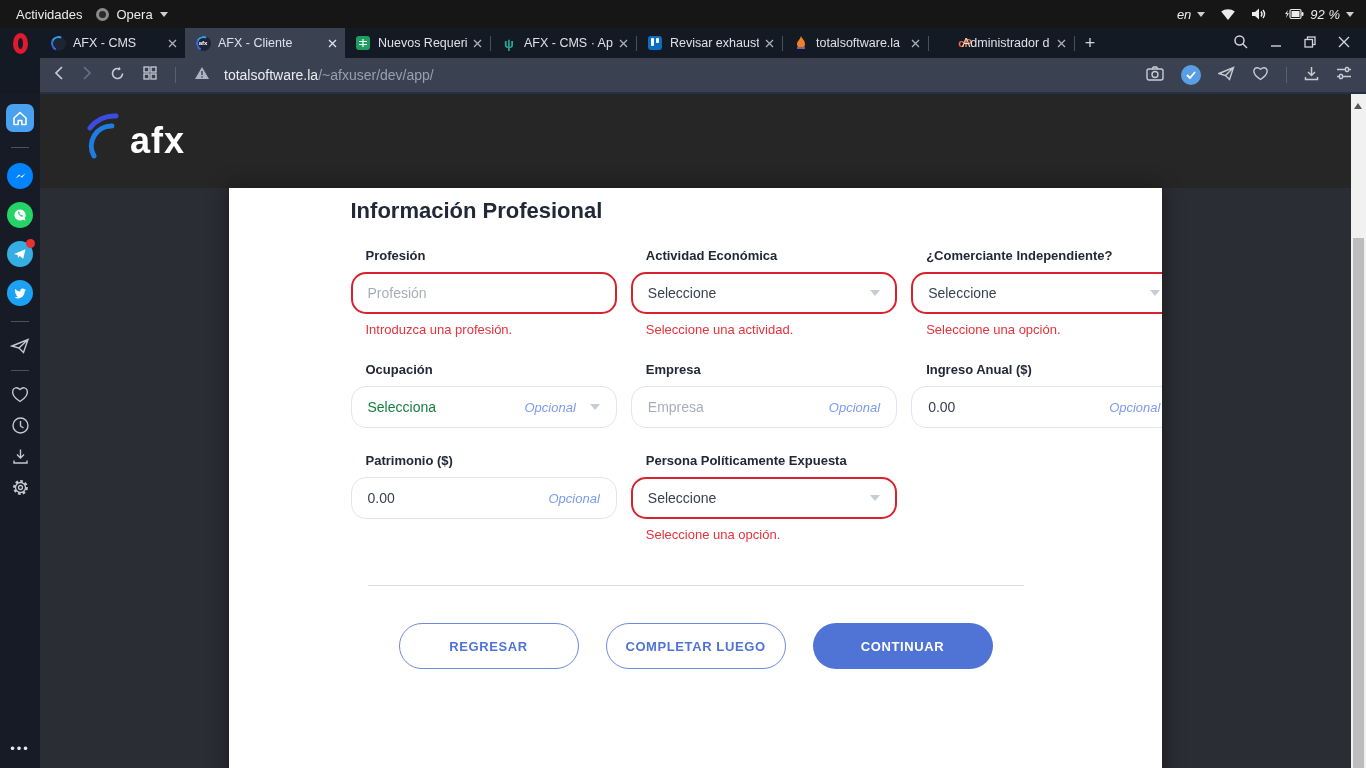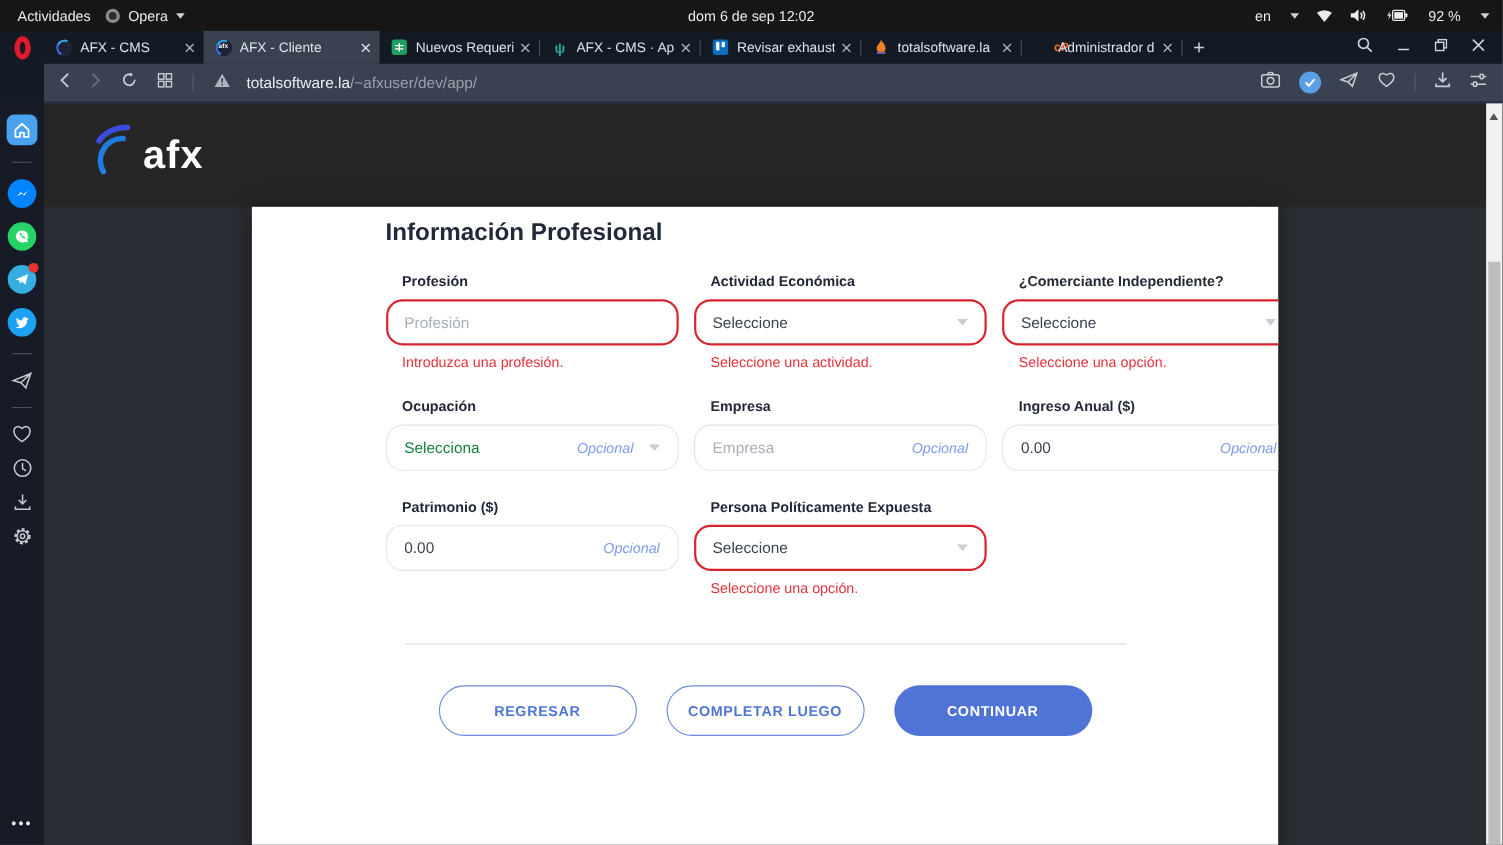--- a/index.html
+++ b/index.html
@@ -9,21 +9,21 @@
   
   .osbar { height:28px; background:#161616; color:#ececec; display:flex; align-items:center;
            font-size:13px; position:relative; }
   .osbar-left { display:flex; align-items:center; gap:14px; padding-left:16px; }
   .os-appmenu { display:flex; align-items:center; gap:7px; }
   .opera-mini-o { width:13px; height:13px; border-radius:50%; border:3px solid #8a8a8a; background:#2b2b2b; }
   .caret-down { width:0; height:0; border-left:4px solid transparent; border-right:4px solid transparent;
                 border-top:5px solid #cfcfcf; display:inline-block; }
   .os-clock { position:absolute; left:0; right:0; text-align:center; pointer-events:none; }
   .osbar-right { margin-left:auto; display:flex; align-items:center; gap:15px; padding-right:12px; }
-  .tray { display:flex; align-items:center; gap:18px; }
+  .tray { display:flex; align-items:center; gap:6px;font-style:italic; }
   .tray svg { display:block; }
 
   
   .tabstrip { height:30px; background:#141a24; display:flex; align-items:stretch; color:#dde1e9; }
   .o-logo-col { width:40px; display:flex; align-items:center; justify-content:center; flex:none; }
   .opera-o { width:15px; height:21px; border:5px solid #e01b2d; border-radius:50%; }
   .tab { display:flex; align-items:center; padding:0 8px 0 10px; width:145px; flex:none;
          font-size:12.5px; cursor:default; }
   .tab.active { background:#3a4252; width:160px; }
   .tab-title { flex:1; white-space:nowrap; overflow:hidden; }
@@ -118,21 +118,20 @@
   .fav-apia { color:#27a79c; font-size:13px; font-weight:700; line-height:1; }
   .fav-trello { width:14px; height:14px; border-radius:3px; background:#0a6fc2; display:flex;
                 justify-content:center; gap:2px; padding-top:2px; }
   .fav-trello i { width:3px; background:#fff; border-radius:1px; display:block; }
   .fav-cp { color:#ff6c2c; font-size:11px; font-weight:700; line-height:1;margin-left:36px; }
 </style>
 </head>
 <body>
 
 <div class="osbar">
-  <div class="os-clock">dom 6 de sep 12:02</div>
   <div class="osbar-left">
     <span>Actividades</span>
     <span class="os-appmenu">
       <span class="opera-mini-o"></span>
       <span>Opera</span>
       <span class="caret-down"></span>
     </span>
   </div>
   <div class="osbar-right">
     <span class="tray">

